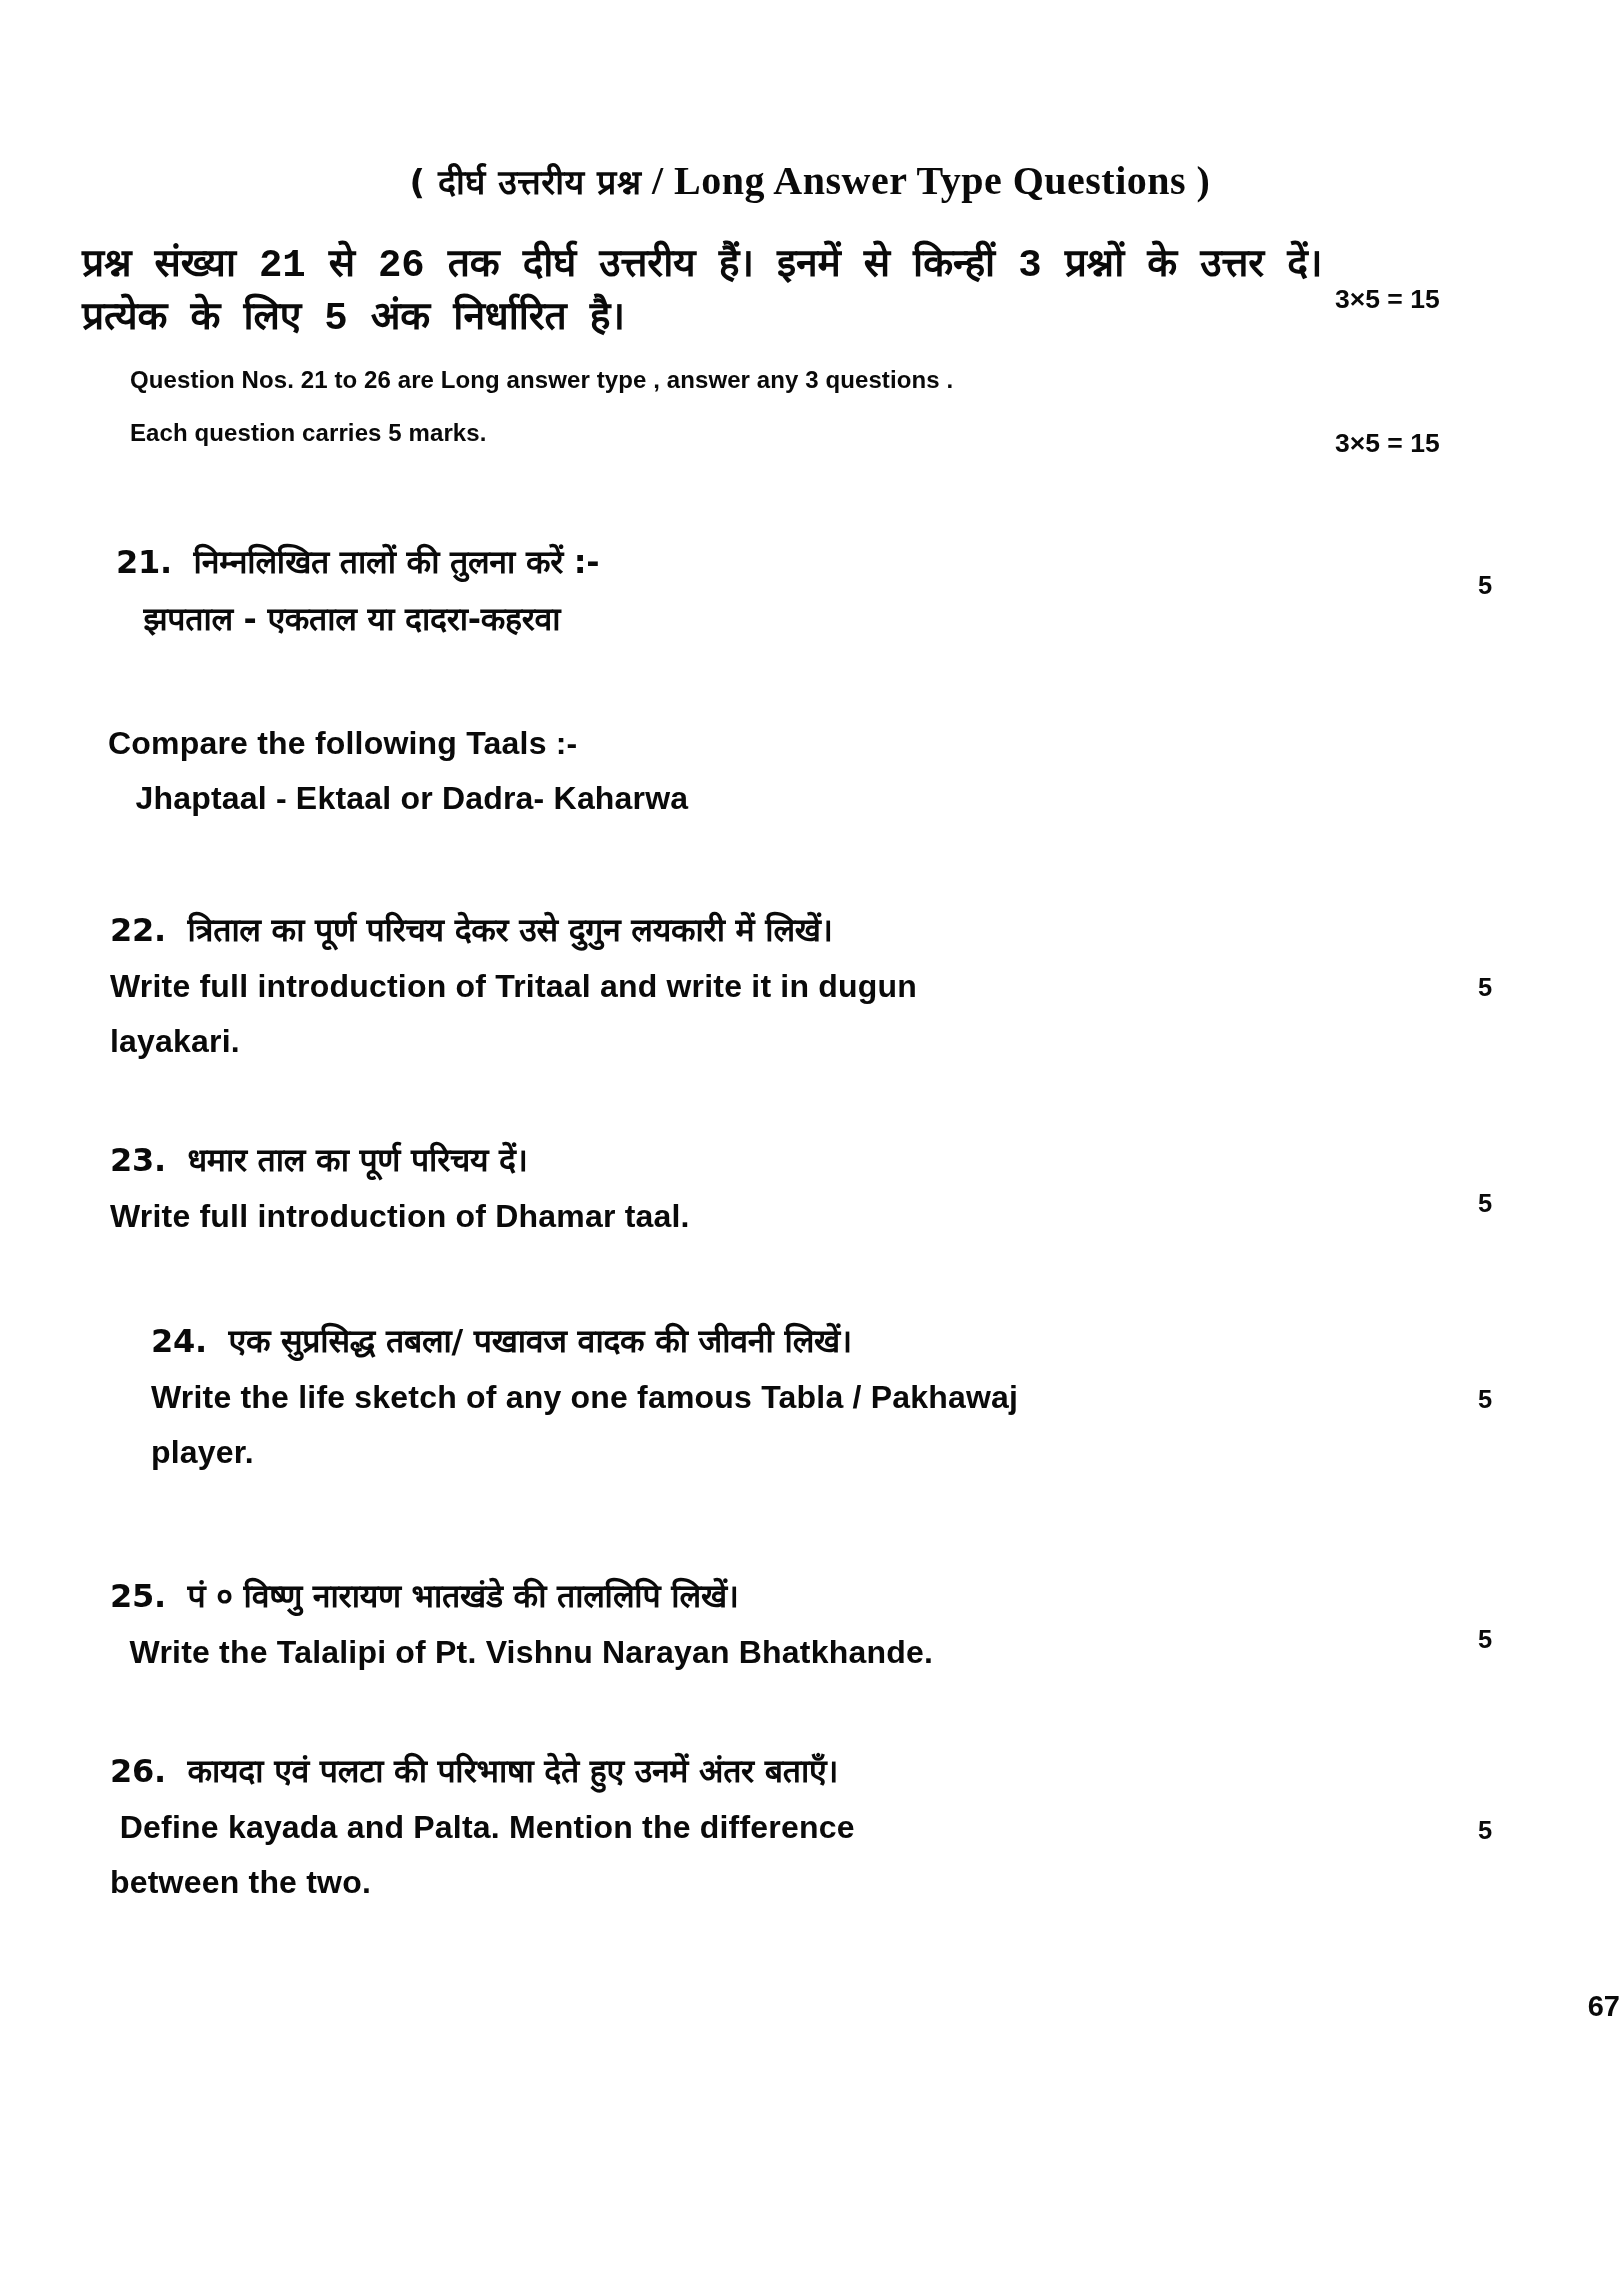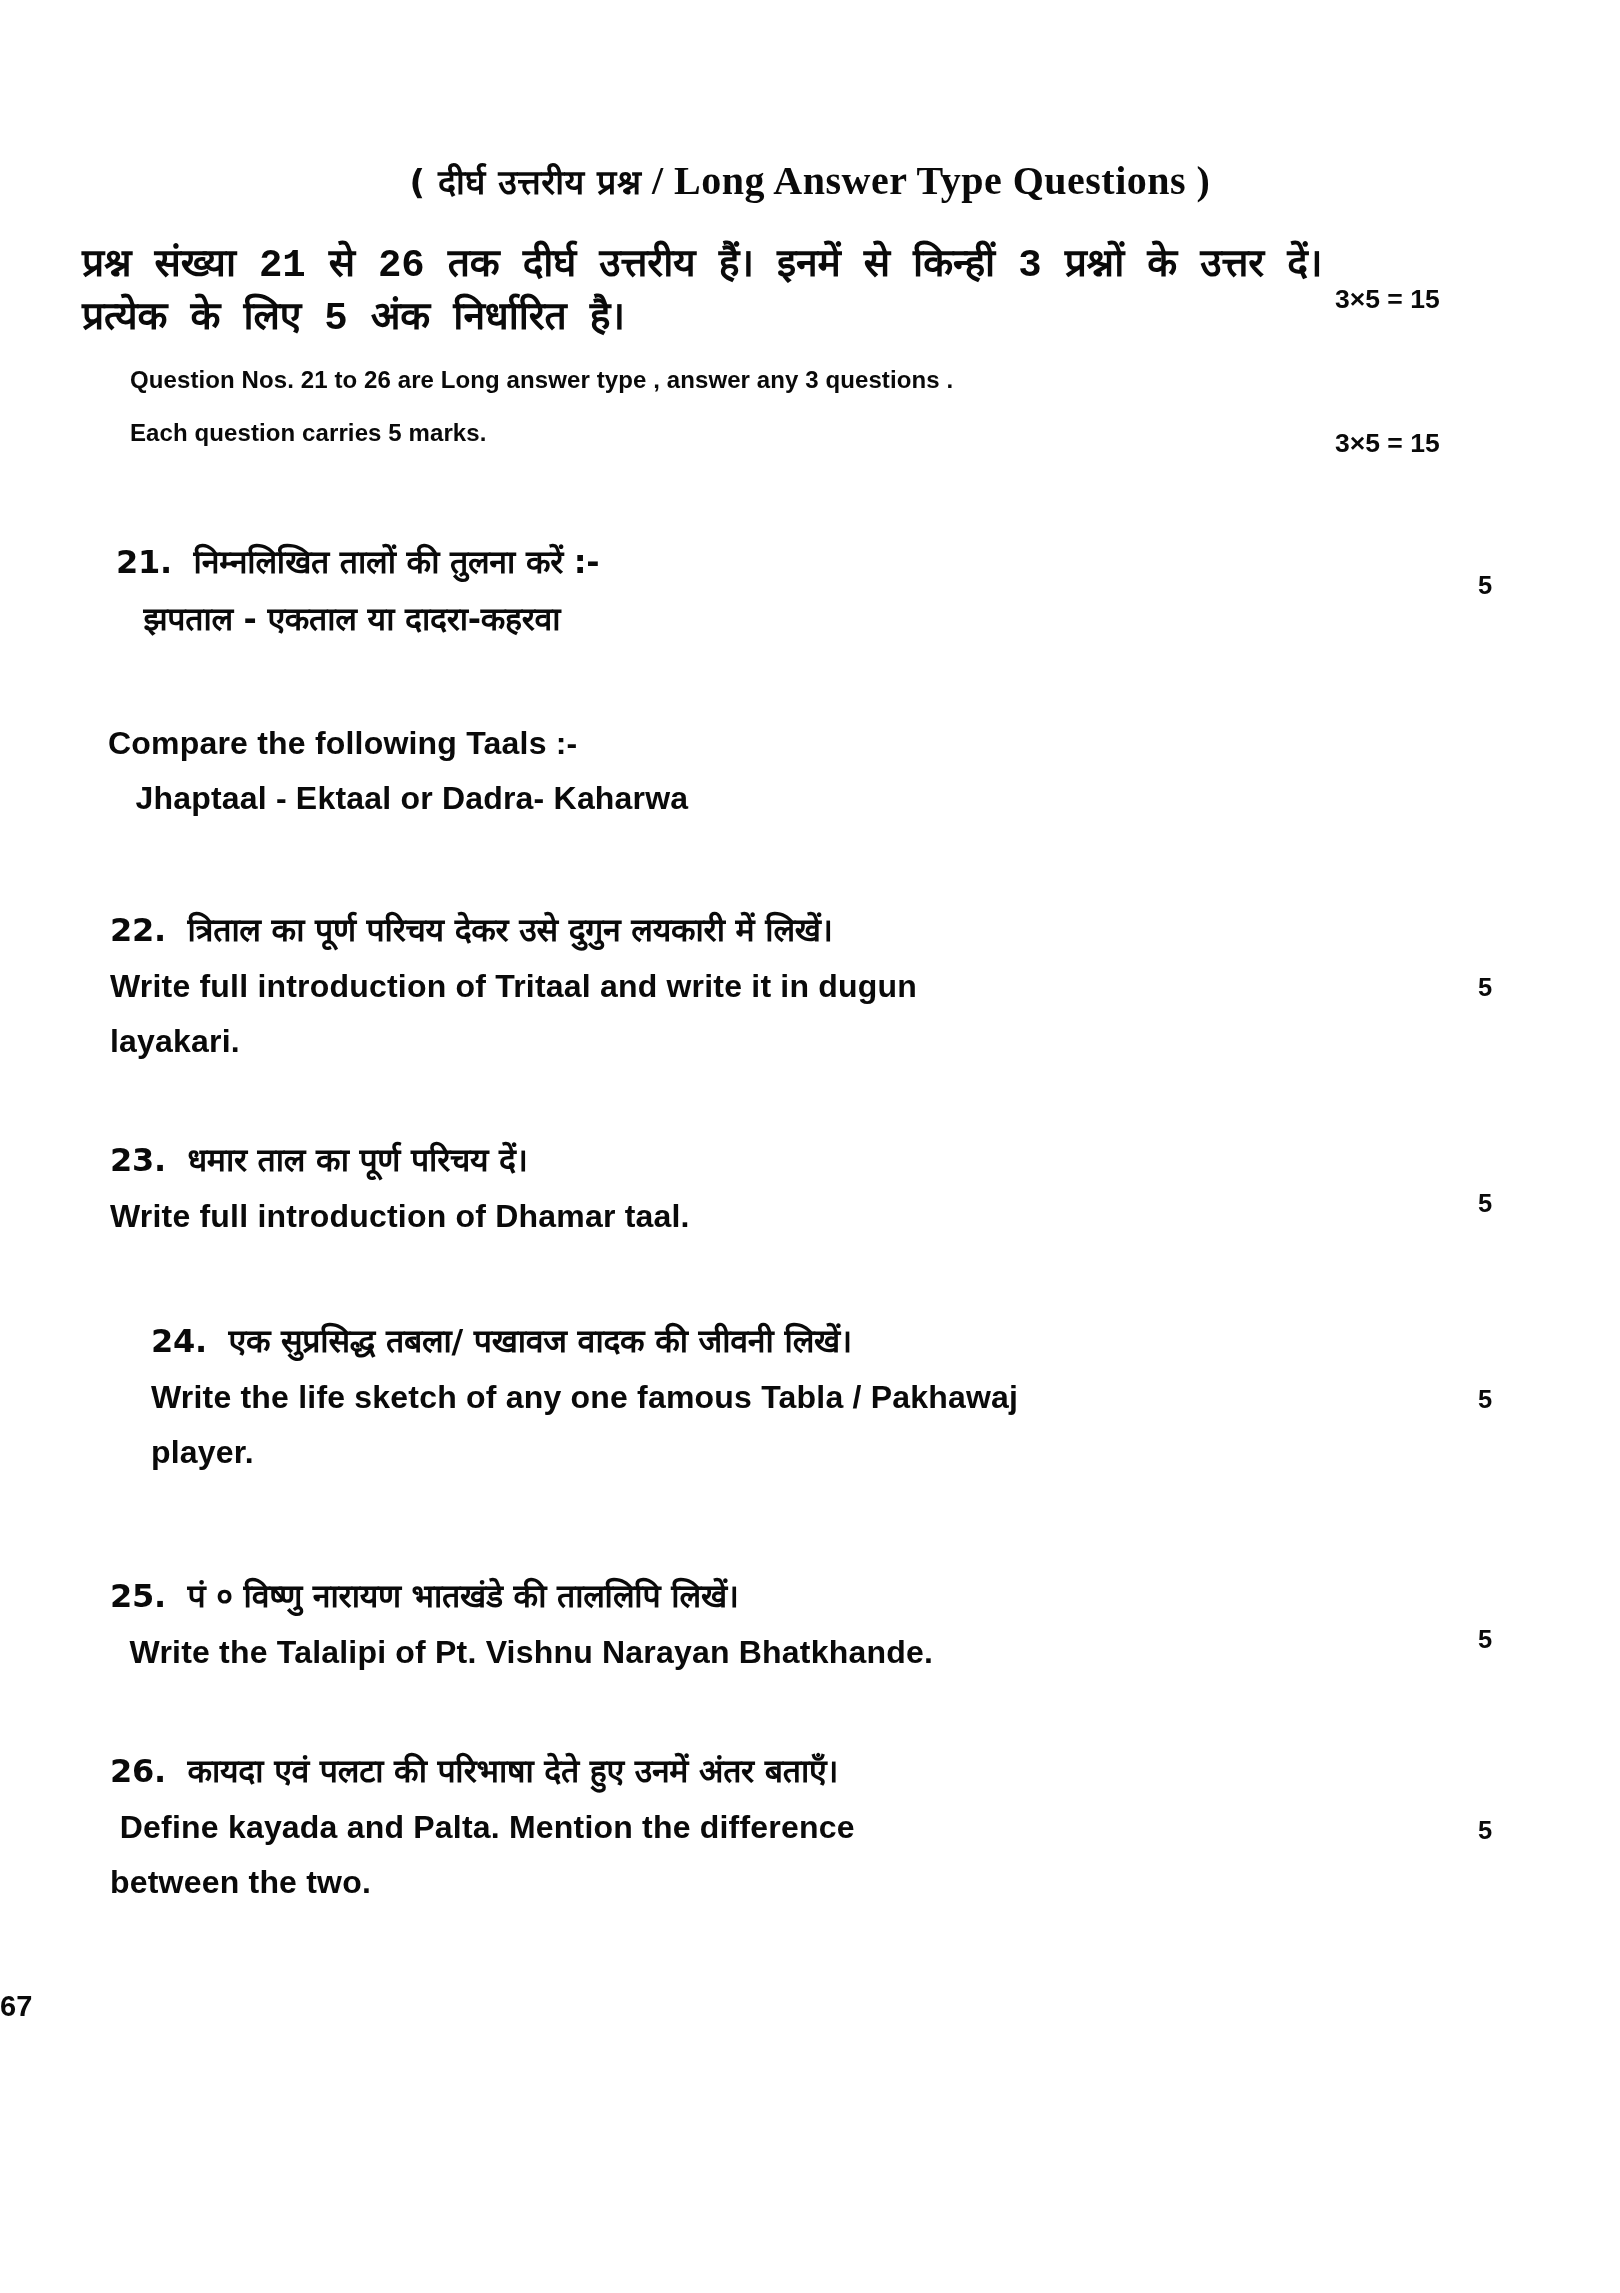--- a/index.html
+++ b/index.html
@@ -104,21 +104,21 @@
     font-size: 25.5px;
     color: #0a0a0a;
   }
 
   
   .page-number {
     position: absolute;
     left: 0;
     top: 1990px;
     width: 1620px;
-    text-align: left;
+    text-align: right;
     font-weight: bold;
     font-size: 29px;
   }
 </style>
 </head>
 <body>
 
 <div class="page">
 
   <div class="title">

